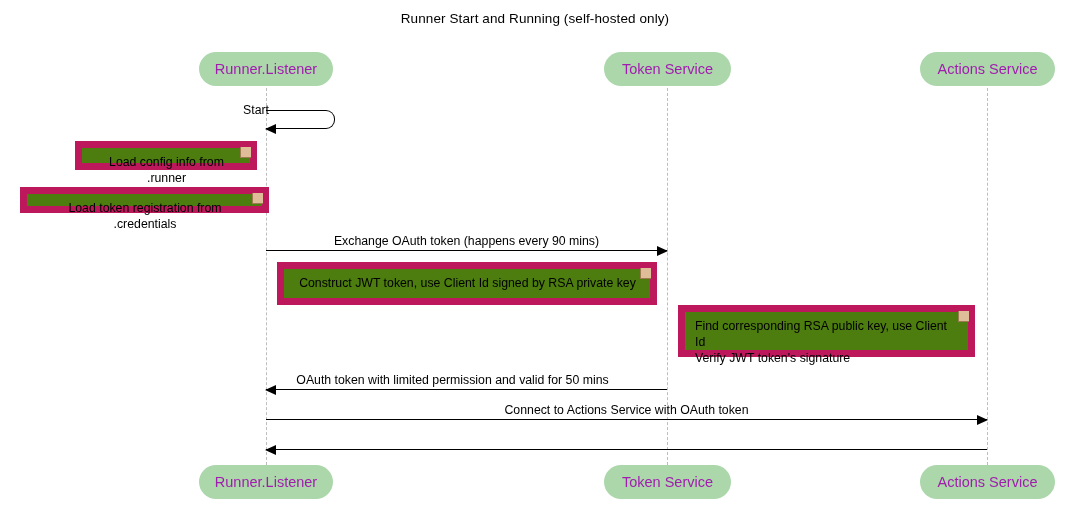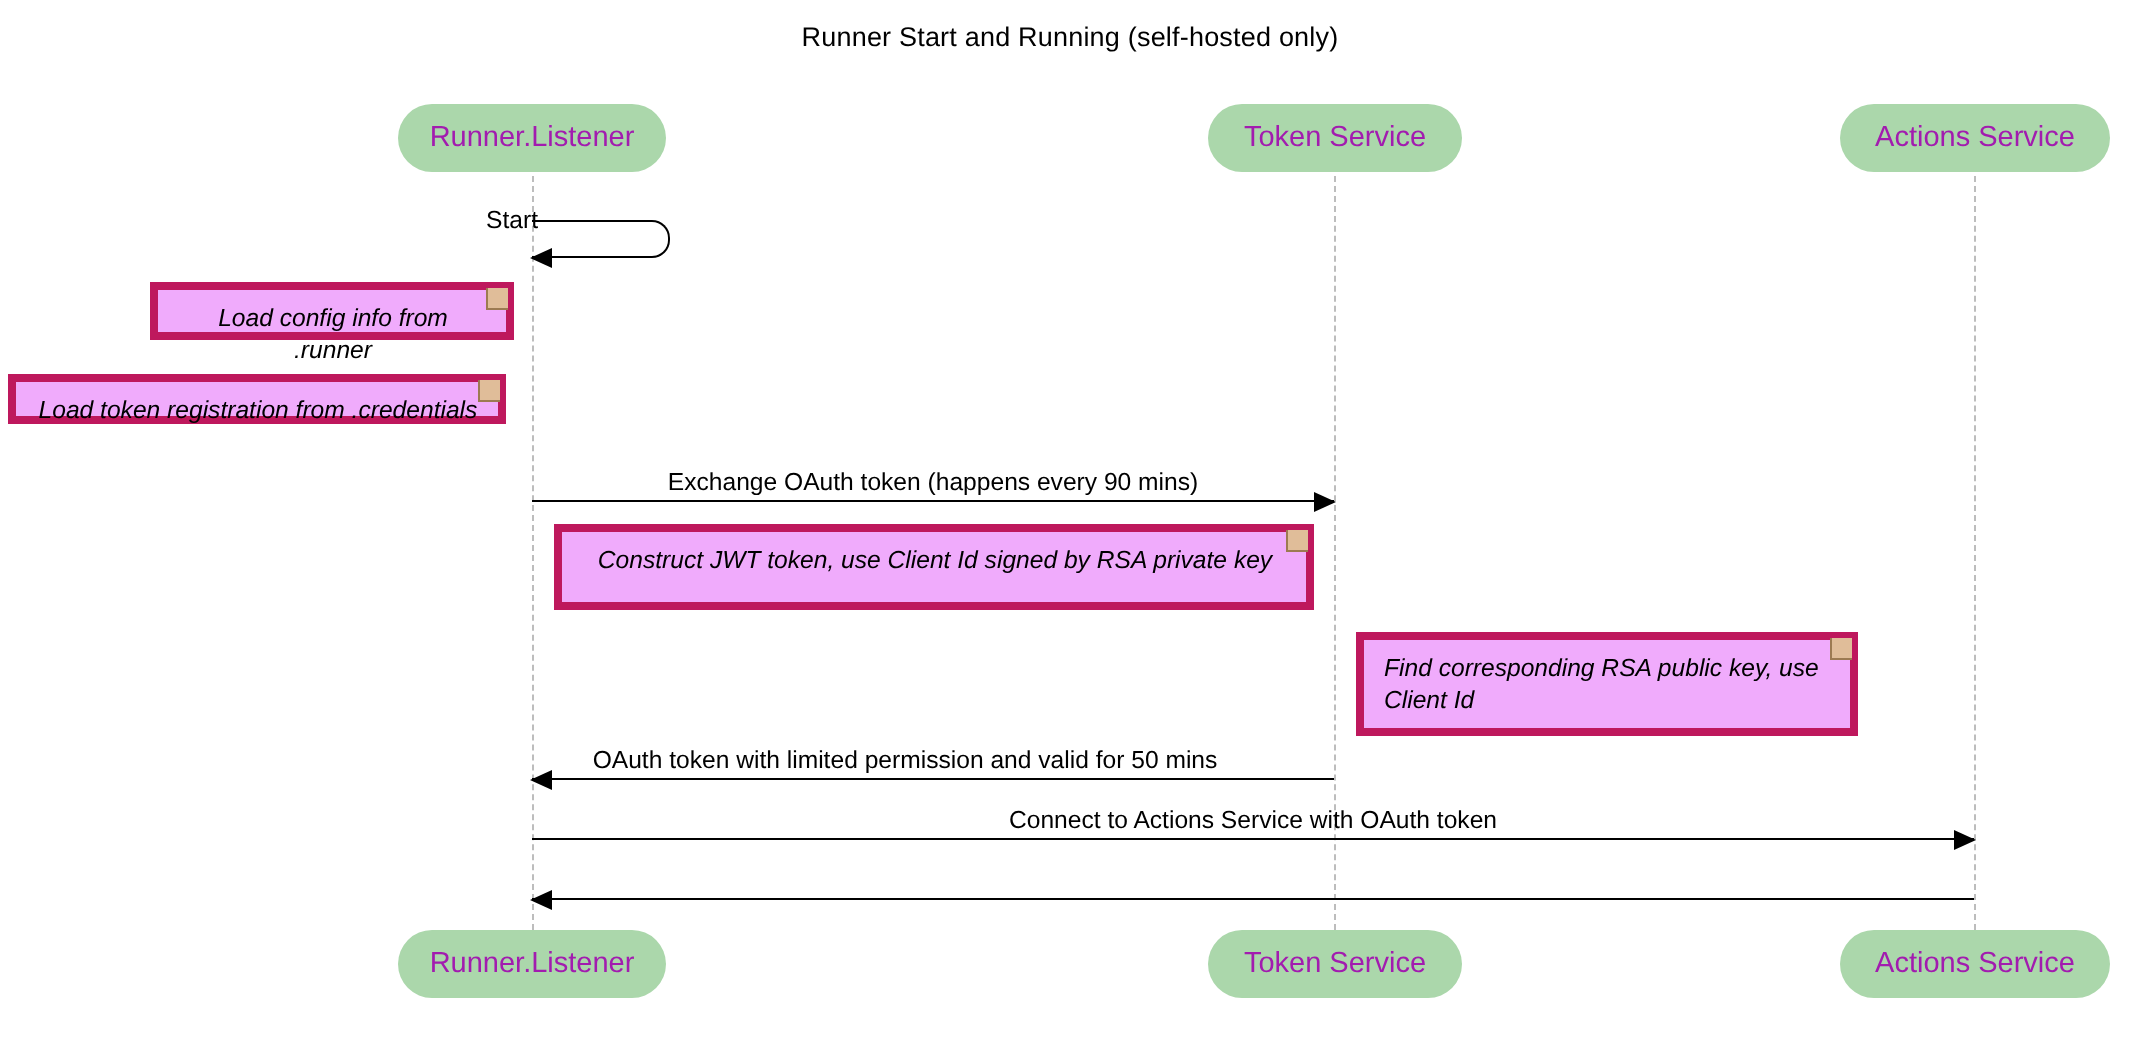--- a/index.html
+++ b/index.html
@@ -53,28 +53,27 @@
     align-items: center;
     justify-content: center;
     font-size: 14.5px;
     color: #a21caf;
     white-space: nowrap;
   }
 
   
   .note {
     position: absolute;
-    background: #f0abfc;
-    border: 4px solid #be185d;
+    background: #4d7c0f;
+    border: 7px solid #be185d;
     box-sizing: border-box;
     font-size: 12.3px;
     color: #000;
     line-height: 16px;
     padding: 6px 9px 6px 10px;
-    font-style: italic;
   }
   .note.centered { text-align: center; }
   .note .fold {
     position: absolute;
     top: -1px;
     right: -1px;
     width: 11px;
     height: 11px;
     background: #e0bd99;
     border-left: 1px solid #9c7a52;
@@ -179,39 +178,40 @@
     <div class="curve" style="left:0; top:0; width:69px; height:19px"></div>
     <div class="head left" style="top:14px"></div>
   </div>
 
   <div class="note centered" style="left:75px; top:141px; width:182px; height:29px">
     <span>Load config info from .runner</span>
     <span class="foldmask"></span>
     <span class="fold"></span>
   </div>
 
-  <div class="note centered" style="left:4px; top:187px; width:249px; height:25px">
+  <div class="note centered" style="left:20px; top:187px; width:249px; height:25px">
     <span>Load token registration from .credentials</span>
     <span class="foldmask"></span>
     <span class="fold"></span>
   </div>
 
   <div class="msg-label" style="left:266px; top:234px; width:401px">Exchange OAuth token (happens every 90 mins)</div>
   <div class="msg" style="left:266px; top:250px; width:401px">
     <span class="head right"></span>
   </div>
 
   <div class="note centered" style="left:277px; top:262px; width:380px; height:43px">
     <span>Construct JWT token, use Client Id signed by RSA private key</span>
     <span class="foldmask"></span>
     <span class="fold"></span>
   </div>
 
-  <div class="note" style="left:678px; top:316px; width:251px; height:52px">
+  <div class="note" style="left:678px; top:305px; width:297px; height:52px">
     <div>Find corresponding RSA public key, use Client Id</div>
+    <div>Verify JWT token's signature</div>
     <span class="foldmask"></span>
     <span class="fold"></span>
   </div>
 
   <div class="msg-label" style="left:252px; top:373px; width:401px">OAuth token with limited permission and valid for 50 mins</div>
   <div class="msg" style="left:266px; top:389px; width:401px">
     <span class="head left"></span>
   </div>
 
   <div class="msg-label" style="left:266px; top:403px; width:721px">Connect to Actions Service with OAuth token</div>

